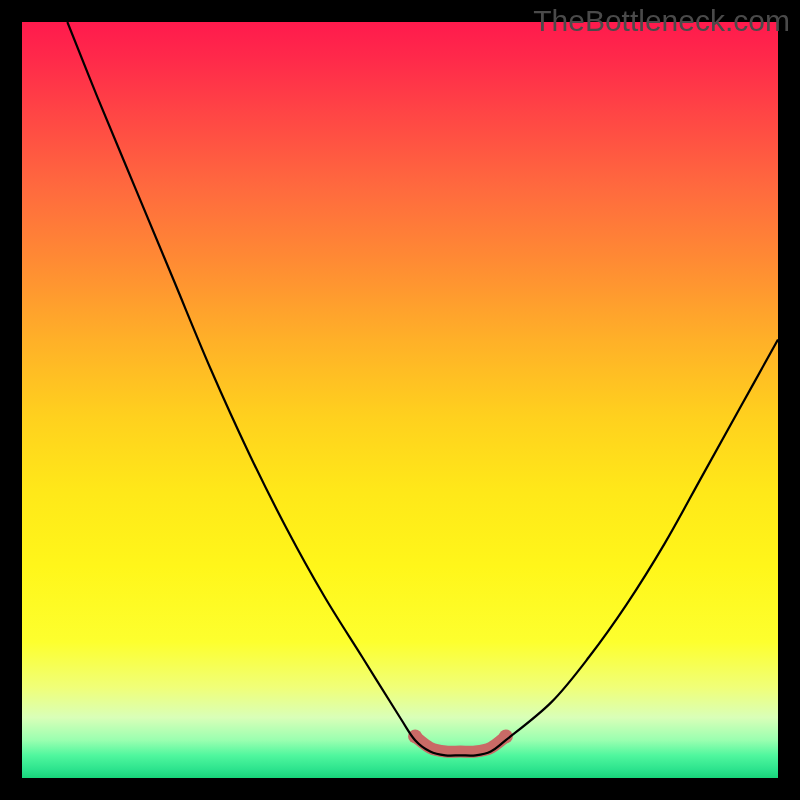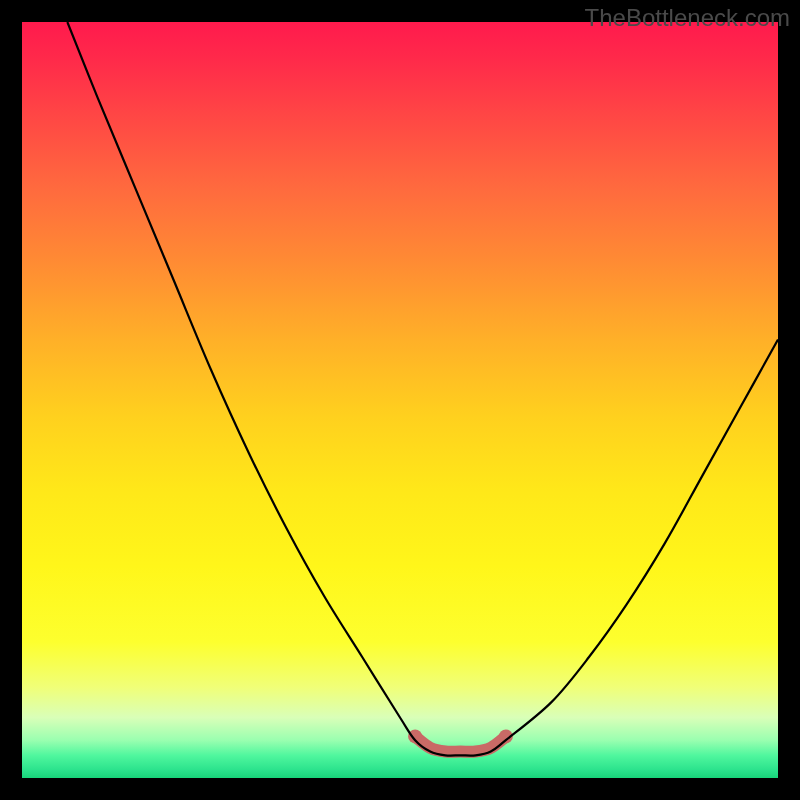--- a/index.html
+++ b/index.html
@@ -40,21 +40,21 @@
       #50f79e 97%,
       #2ae28c 99%,
       #18d47a 100%
     );
   }
   .watermark {
     position: absolute;
     top: 4px;
     right: 10px;
     color: #4a4a4a;
-    font-size: 24px;
+    font-size: 30px;
     font-weight: 500;
     z-index: 20;
   }
   svg.curve {
     position: absolute;
     left: 0;
     top: 0;
     width: 756px;
     height: 756px;
     z-index: 5;

